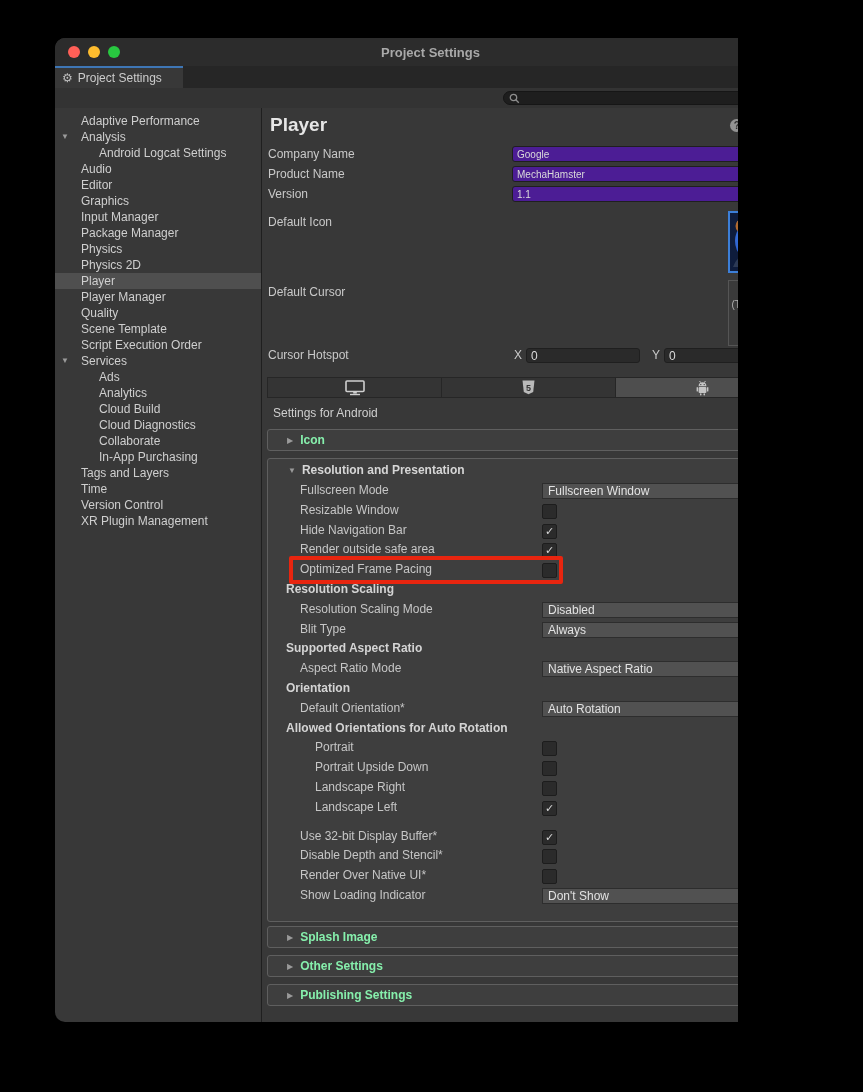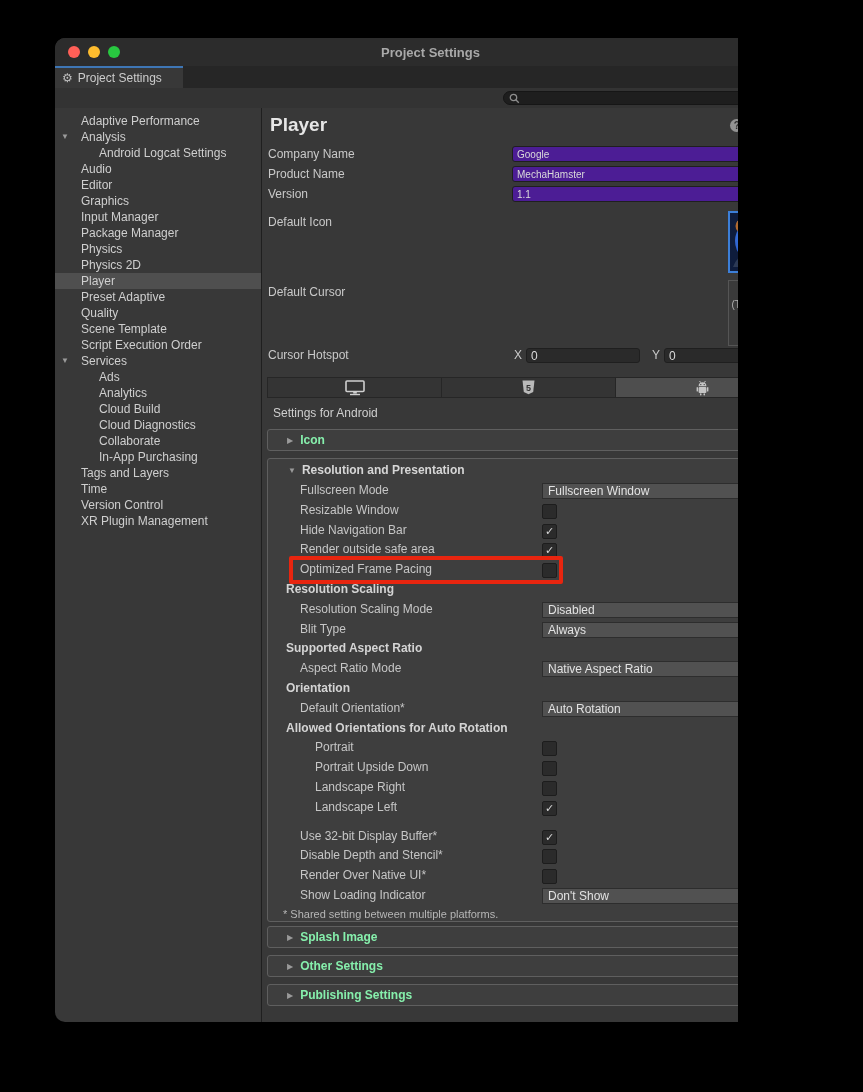--- a/index.html
+++ b/index.html
@@ -133,21 +133,21 @@
           <div class="side-item"><span class="tri">▼</span><span>Analysis</span></div>
           <div class="side-item lvl2"><span>Android Logcat Settings</span></div>
           <div class="side-item"><span>Audio</span></div>
           <div class="side-item"><span>Editor</span></div>
           <div class="side-item"><span>Graphics</span></div>
           <div class="side-item"><span>Input Manager</span></div>
           <div class="side-item"><span>Package Manager</span></div>
           <div class="side-item"><span>Physics</span></div>
           <div class="side-item"><span>Physics 2D</span></div>
           <div class="side-item selected"><span>Player</span></div>
-          <div class="side-item"><span>Preset Adaptive</span></div>
+          <div class="side-item"><span>Player Manager</span></div>
           <div class="side-item"><span>Quality</span></div>
           <div class="side-item"><span>Scene Template</span></div>
           <div class="side-item"><span>Script Execution Order</span></div>
           <div class="side-item"><span class="tri">▼</span><span>Services</span></div>
           <div class="side-item lvl2"><span>Ads</span></div>
           <div class="side-item lvl2"><span>Analytics</span></div>
           <div class="side-item lvl2"><span>Cloud Build</span></div>
           <div class="side-item lvl2"><span>Cloud Diagnostics</span></div>
           <div class="side-item lvl2"><span>Collaborate</span></div>
           <div class="side-item lvl2"><span>In-App Purchasing</span></div>
@@ -350,21 +350,20 @@
                   <span class="cb"></span>
                 </div>
                 <div class="arow checkbox">
                   <span class="albl">Render Over Native UI*</span>
                   <span class="cb"></span>
                 </div>
                 <div class="arow dropdown">
                   <span class="albl">Show Loading Indicator</span>
                   <span class="dd">Don't Show<span class="arr"></span></span>
                 </div>
-                <div class="arow note">* Shared setting between multiple platforms.</div>
               </div>
           </div>
 
           <div id="bottom-folds">
               <div class="fold" style="top: 786px;">
                 <span class="ftri">▶</span>
                 <span class="ftxt">Splash Image</span>
               </div>
               <div class="fold" style="top: 815px;">
                 <span class="ftri">▶</span>

